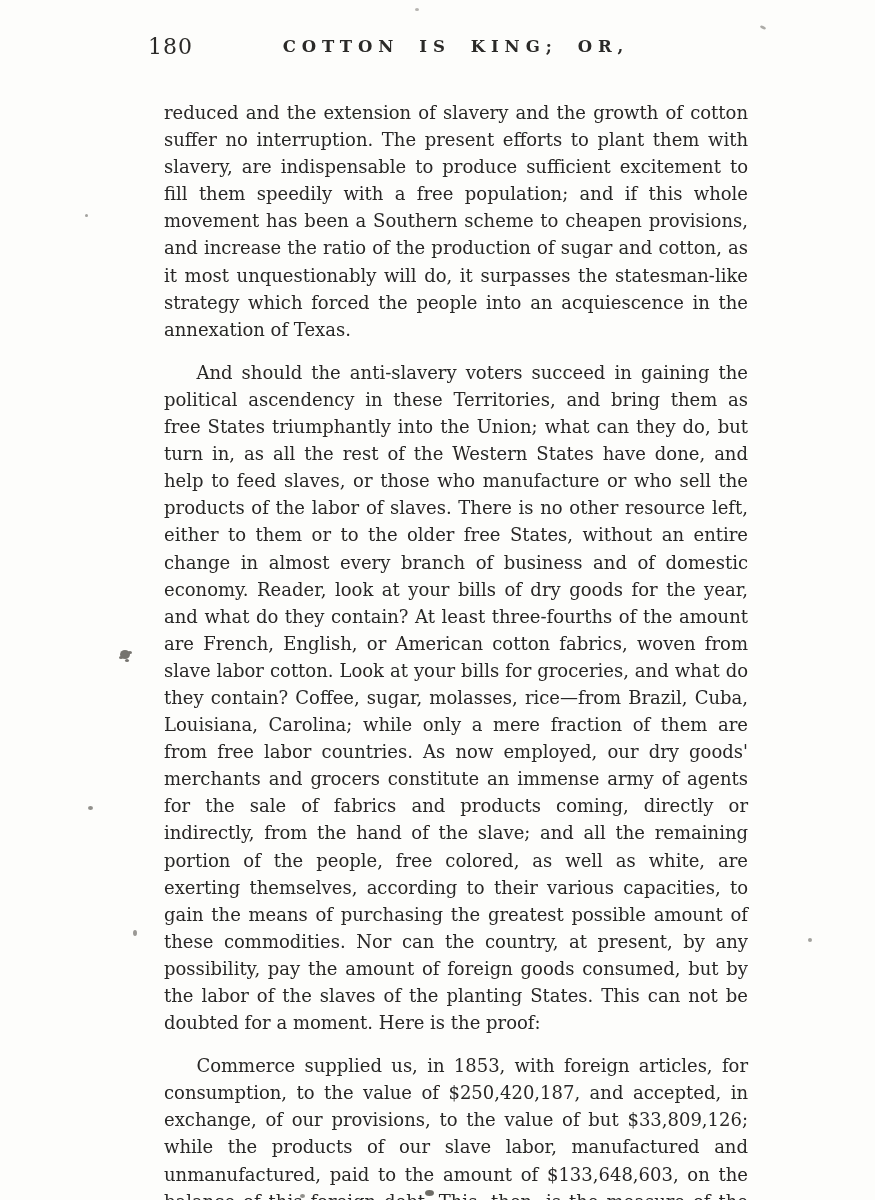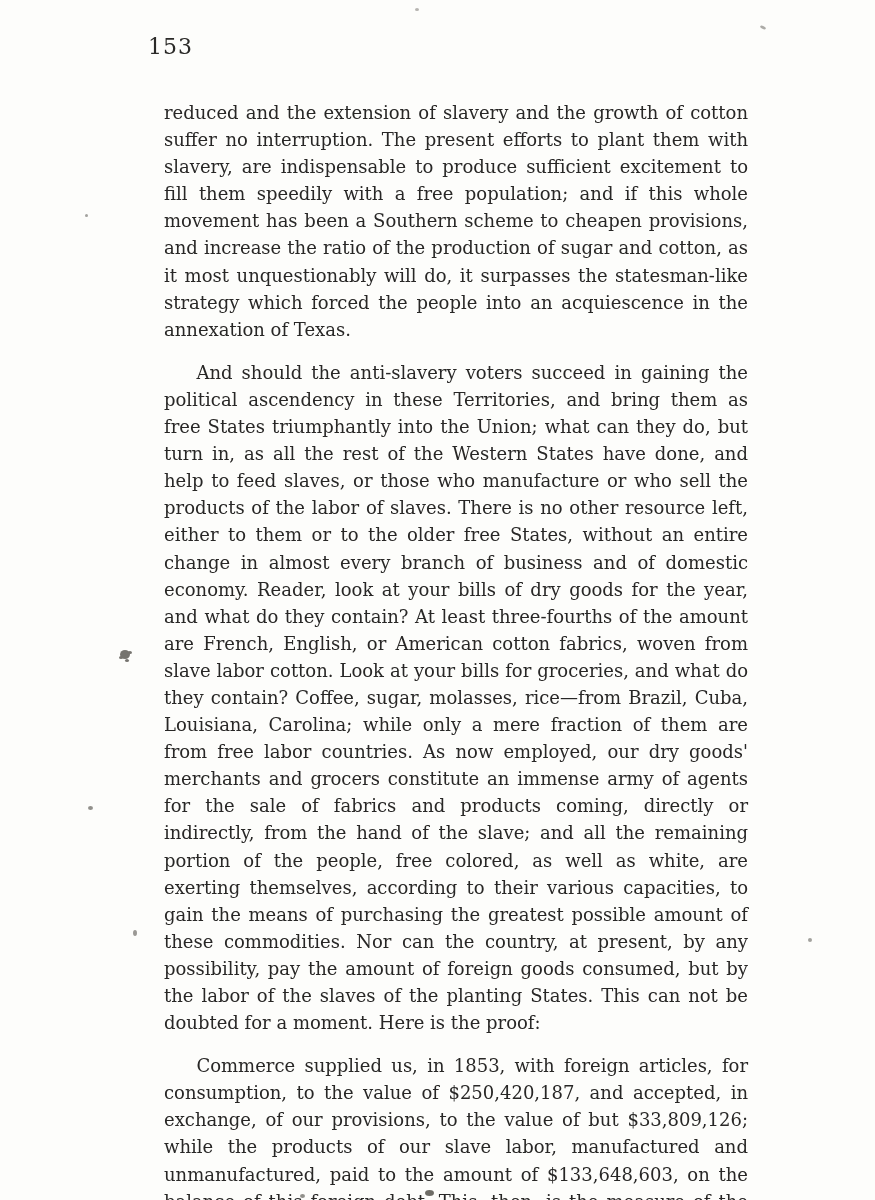--- a/index.html
+++ b/index.html
@@ -83,21 +83,22 @@
   .speck.s7 { left: 425px; top: 1190px; width: 9px; height: 6px; opacity: .8; }
   .speck.s8 { left: 300px; top: 1194px; width: 5px; height: 4px; opacity: .6; }
   .speck.s9 { left: 415px; top: 8px;   width: 4px;  height: 3px; opacity: .4; }
 </style>
 </head>
 <body>
 
 <div class="scan-page">
 
   <div class="page-header">
-    <span class="page-number">153</span>
+    <span class="page-number">180</span>
+    <span class="running-header">COTTON IS KING; OR,</span>
   </div>
 
   <div class="text-block">
     <p class="para no-indent">reduced and the extension of slavery and the growth of cotton suffer no interruption.  The present efforts to plant them with slavery, are indispensable to produce sufficient excitement to fill them speedily with a free population; and if this whole movement has been a Southern scheme to cheapen provisions, and increase the ratio of the production of sugar and cotton, as it most unquestionably will do, it surpasses the statesman-like strategy which forced the people into an acquiescence in the annexation of Texas.</p>
     <p class="para">And should the anti-slavery voters succeed in gaining the political ascendency in these Territories, and bring them as free States triumphantly into the Union; what can they do, but turn in, as all the rest of the Western States have done, and help to feed slaves, or those who manufacture or who sell the products of the labor of slaves.  There is no other resource left, either to them or to the older free States, without an entire change in almost every branch of business and of domestic economy.  Reader, look at your bills of dry goods for the year, and what do they contain?  At least three-fourths of the amount are French, English, or American cotton fabrics, woven from slave labor cotton. Look at your bills for groceries, and what do they contain? Coffee, sugar, molasses, rice—from Brazil, Cuba, Louisiana, Carolina; while only a mere fraction of them are from free labor countries.  As now employed, our dry goods' merchants and grocers constitute an immense army of agents for the sale of fabrics and products coming, directly or indirectly, from the hand of the slave; and all the remaining portion of the people, free colored, as well as white, are exerting themselves, according to their various capacities, to gain the means of purchasing the greatest possible amount of these commodities.  Nor can the country, at present, by any possibility, pay the amount of foreign goods consumed, but by the labor of the slaves of the planting States. This can not be doubted for a moment.  Here is the proof:</p>
     <p class="para">Commerce supplied us, in 1853, with foreign articles, for consumption, to the value of $250,420,187, and accepted, in exchange, of our provisions, to the value of but $33,809,126; while the products of our slave labor, manufactured and unmanufactured, paid to the amount of $133,648,603, on the balance of this foreign debt.  This, then, is the measure of the ability of the Farmers and Planters, respectively, to meet the payment of the</p>
   </div>
 
   <div class="speck s1"></div>
   <div class="speck s2"></div>

